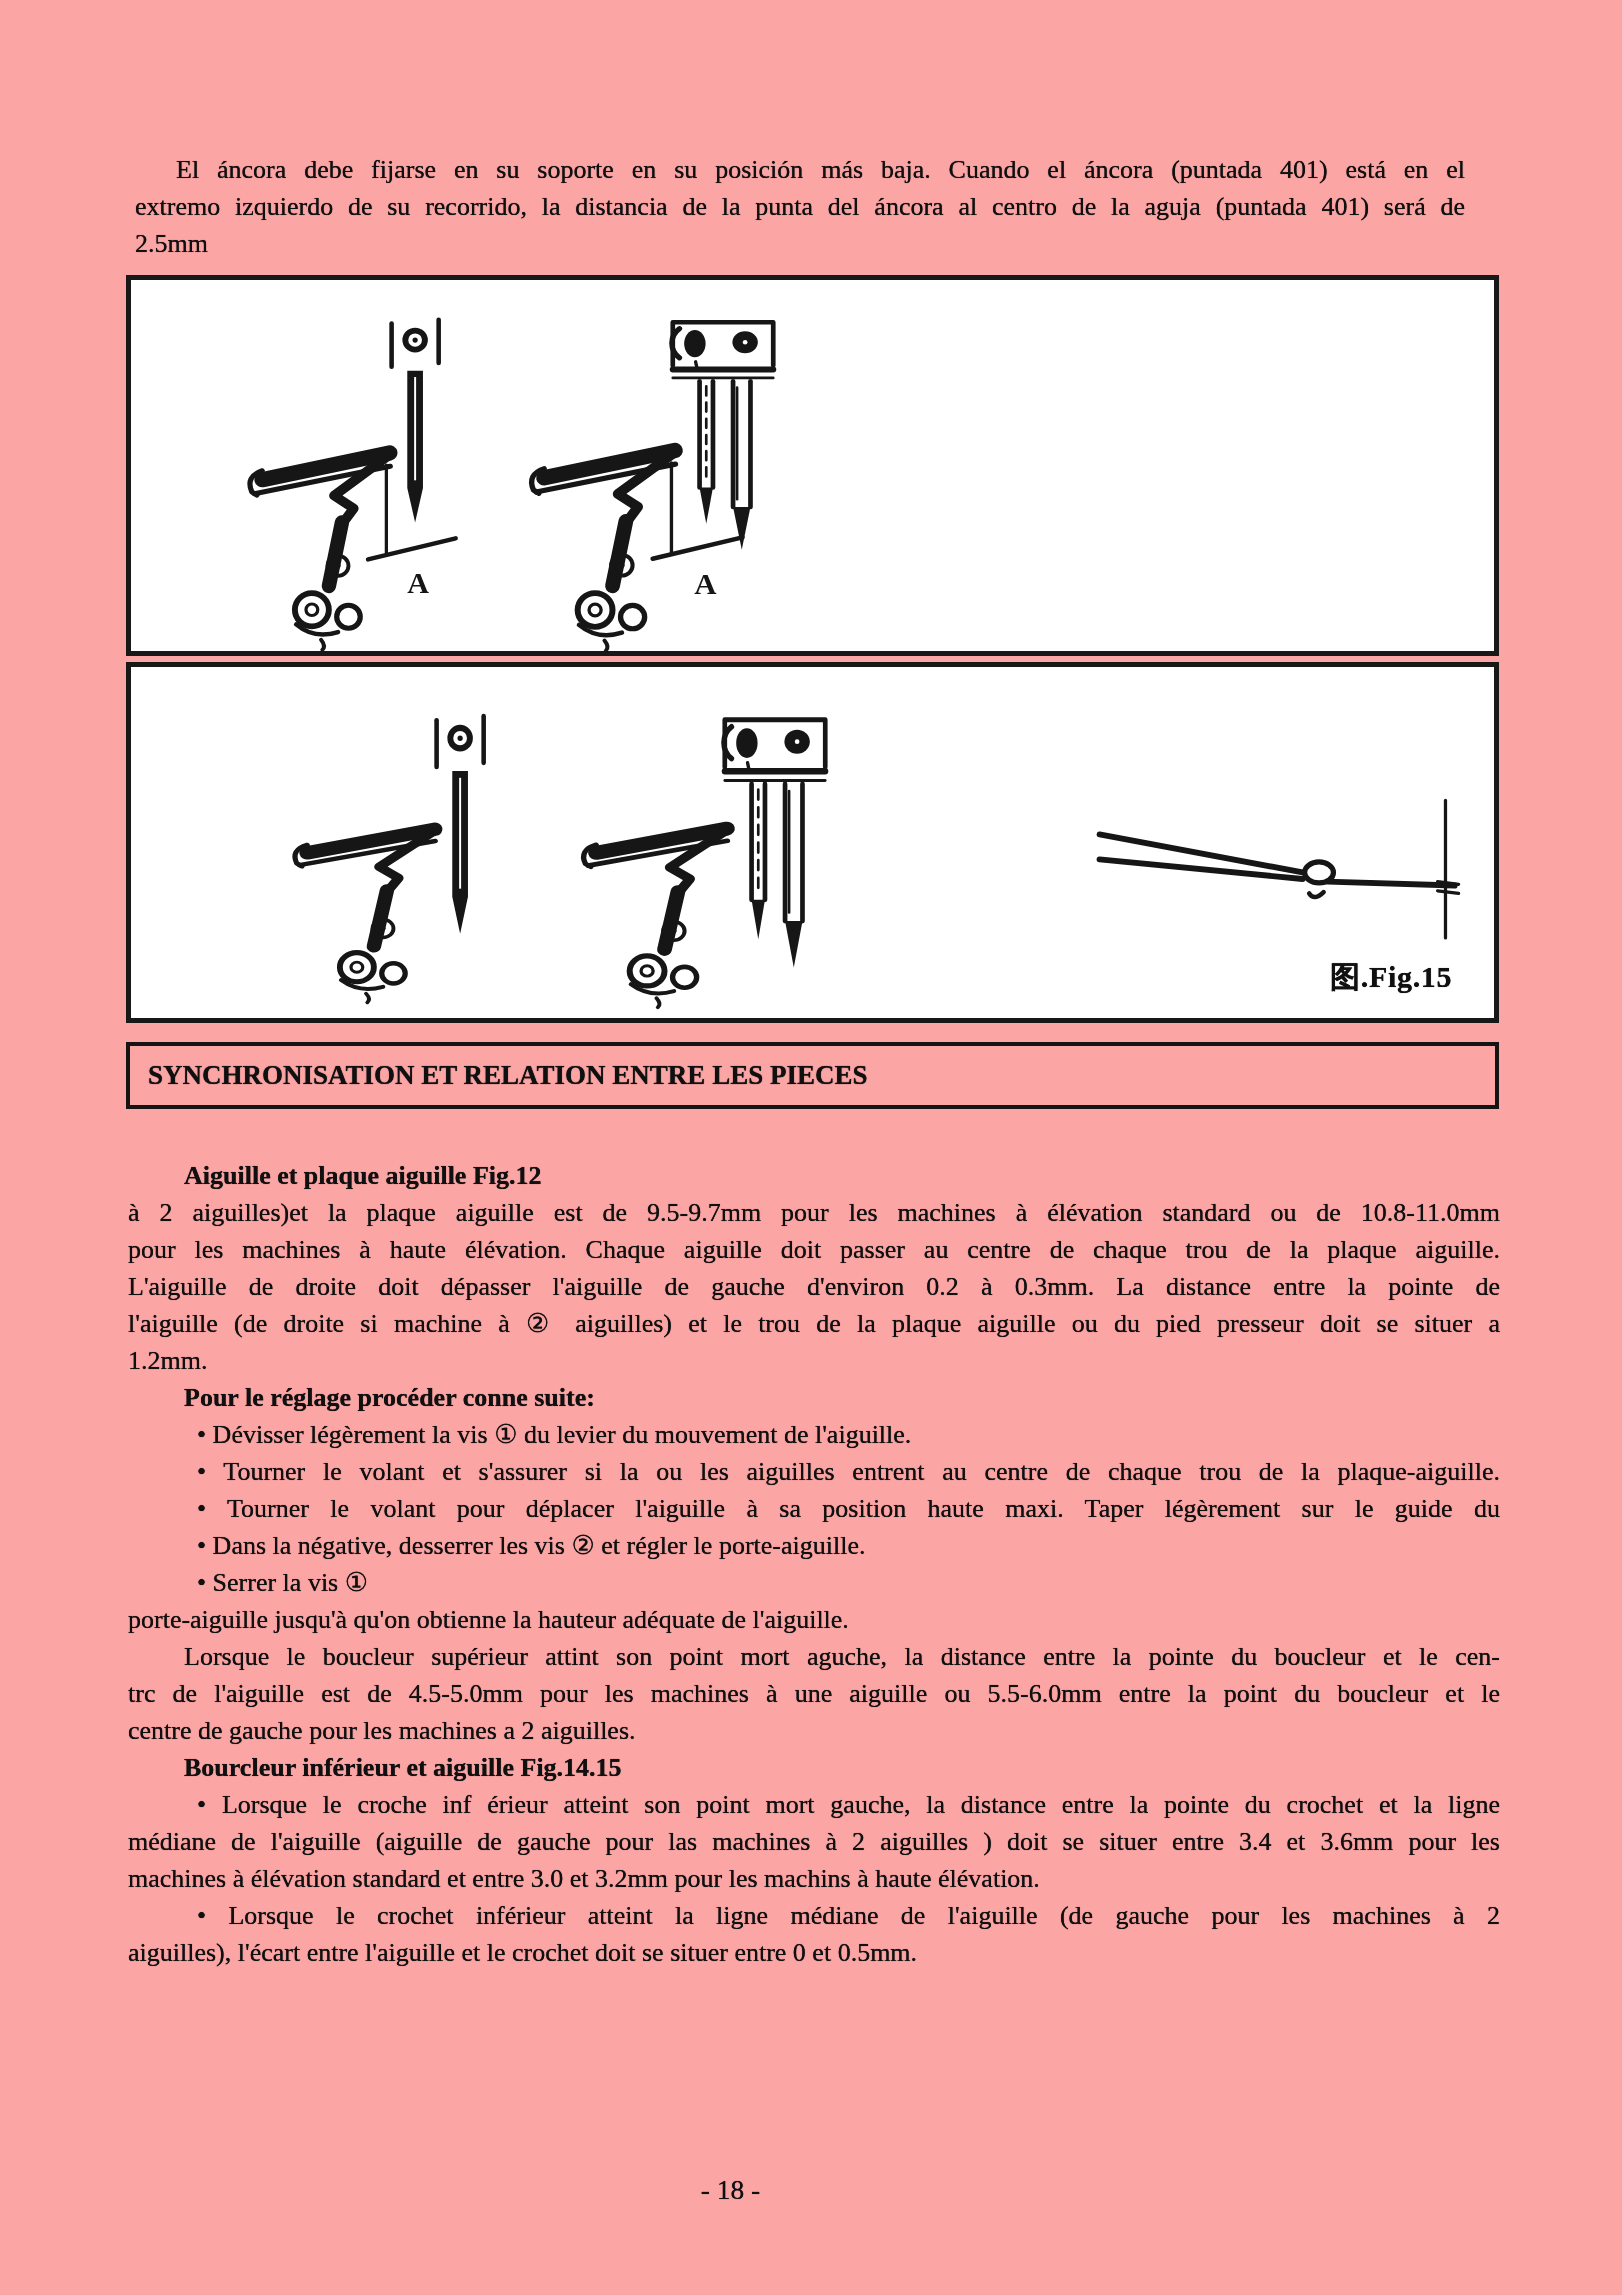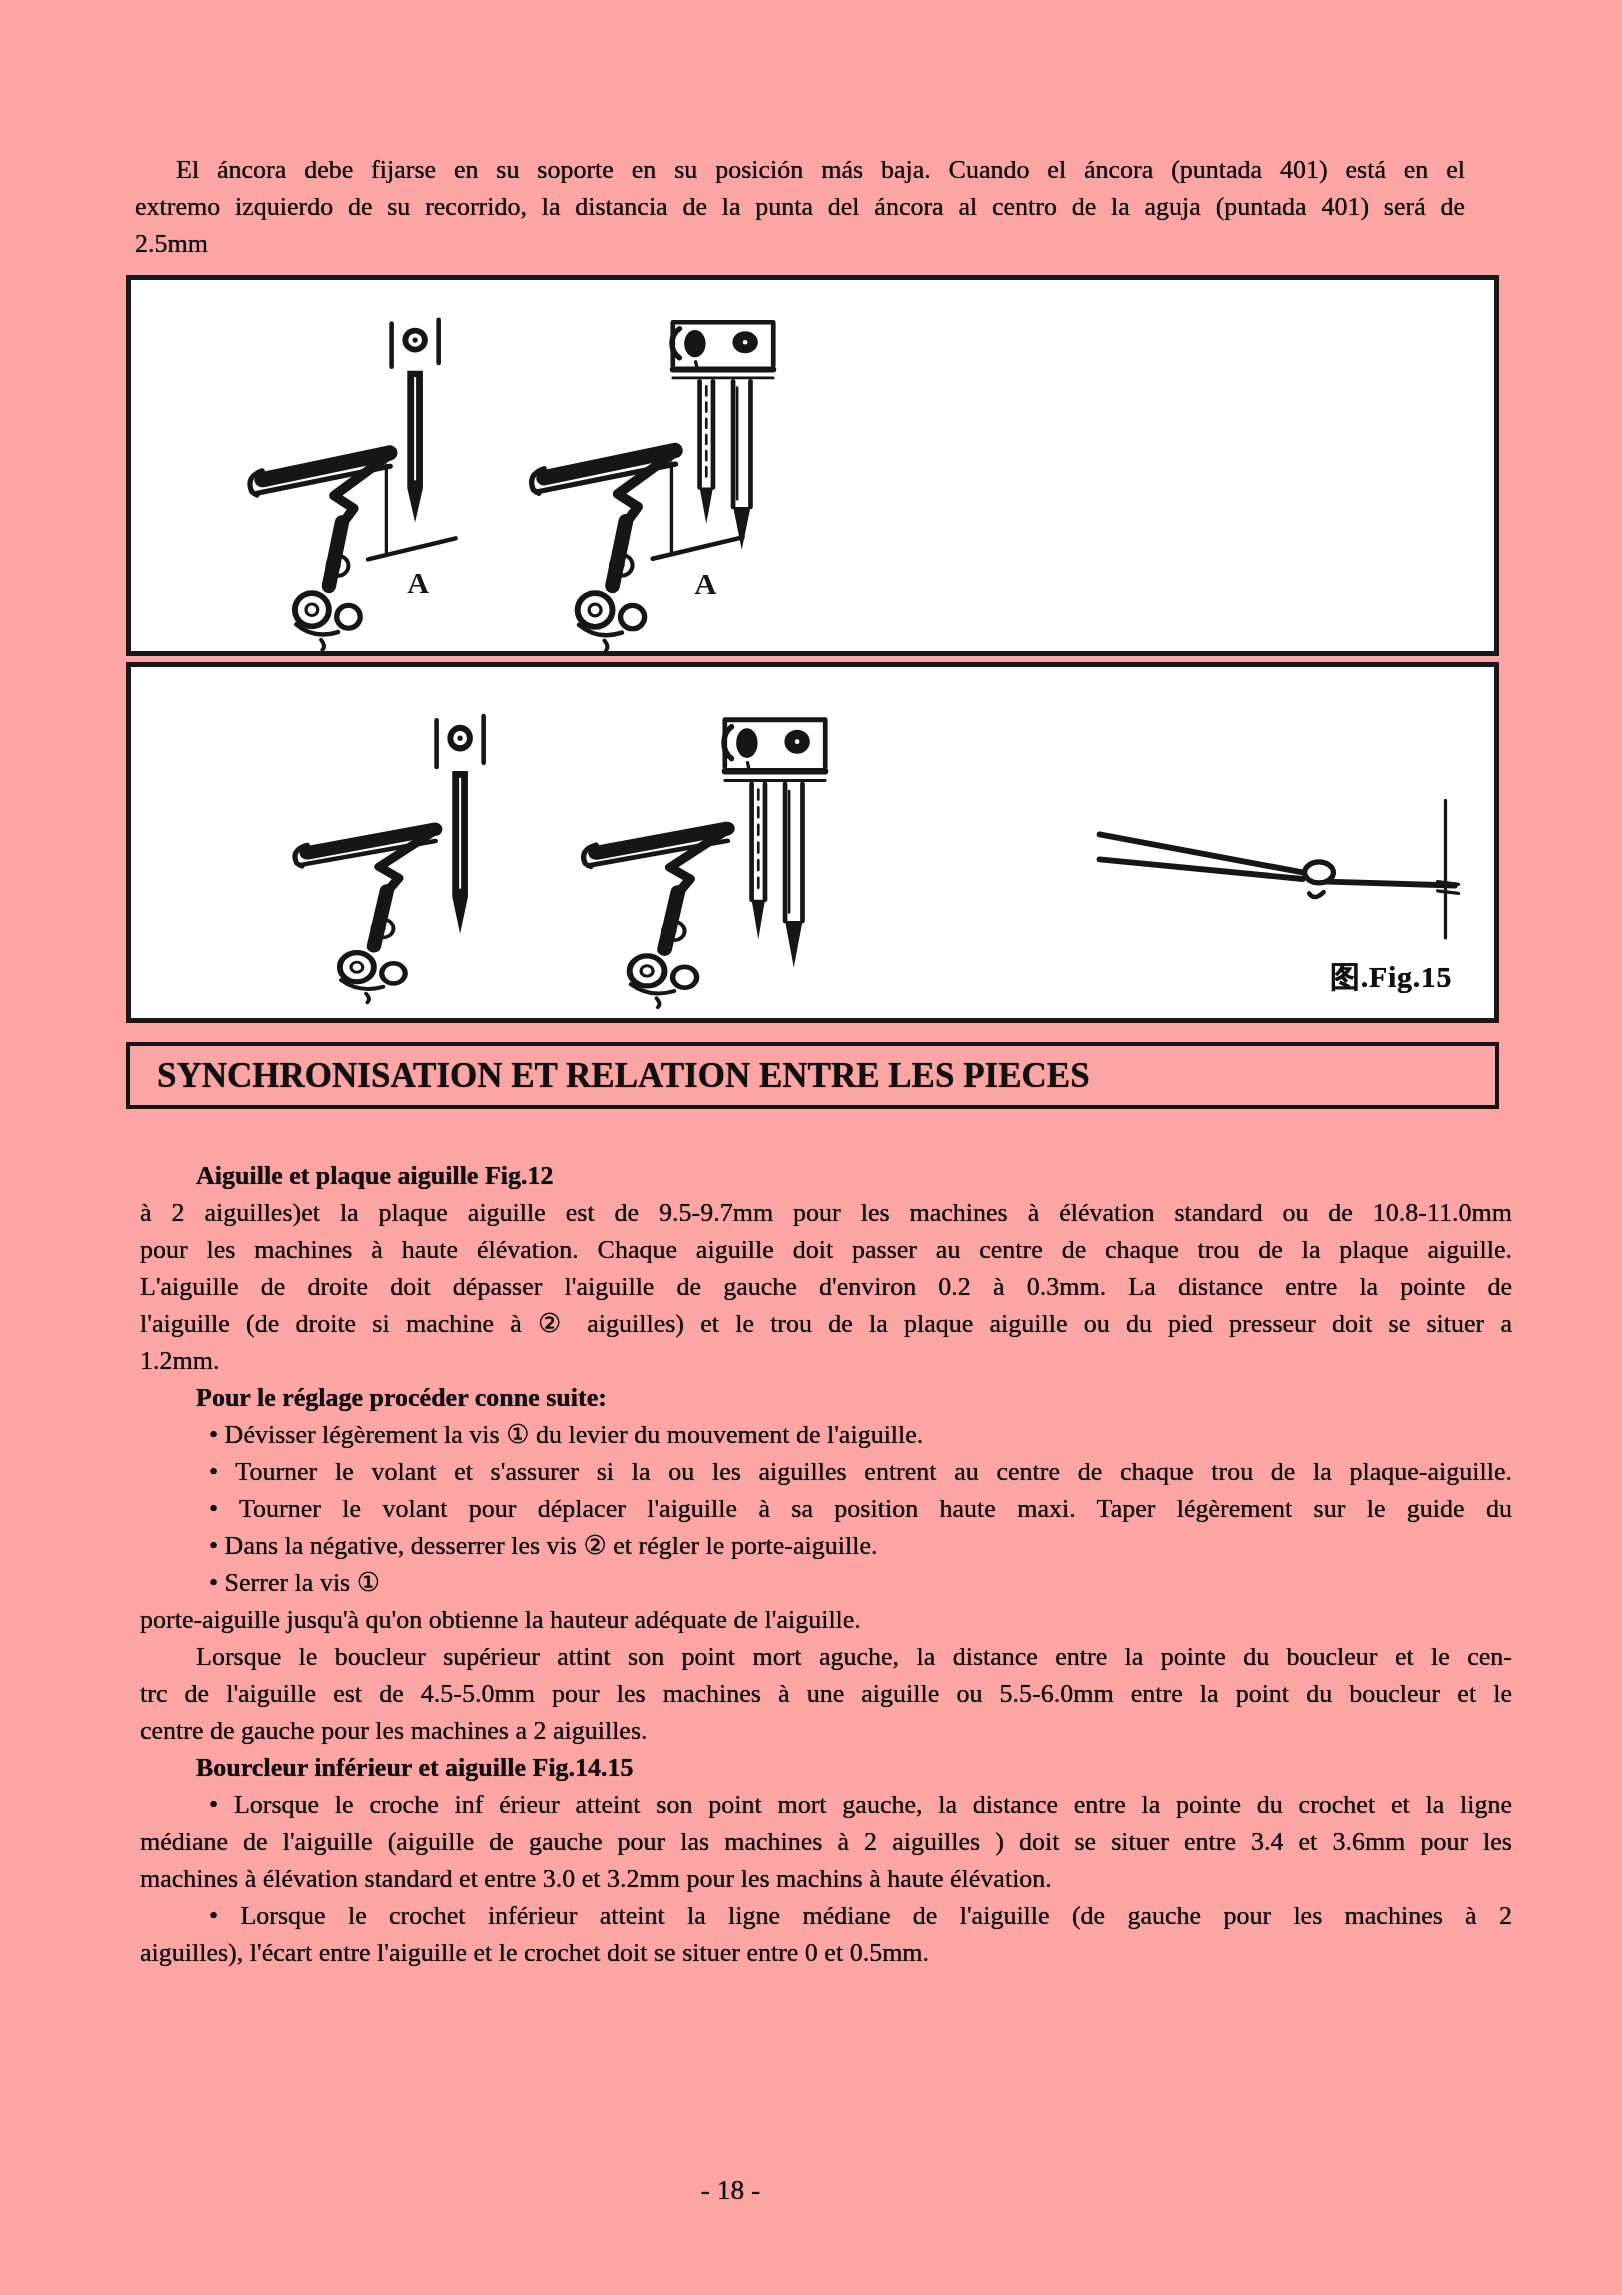--- a/index.html
+++ b/index.html
@@ -24,24 +24,24 @@
   .drawing{position:absolute;}
   .figcap{
     position:absolute;left:1314px;top:957px;font-size:30px;font-weight:700;
     text-shadow:0 0 0.7px #101010;letter-spacing:0.7px;margin-left:16px;
   }
   .headerbox{
     position:absolute;left:126px;top:1042px;width:1373px;height:67px;
     border:4.6px solid #141414;box-sizing:border-box;display:flex;align-items:center;
   }
   .headerbox .title{
-    font-size:35px;font-weight:700;padding-left:27px;letter-spacing:0px;
+    font-size:27px;font-weight:700;padding-left:18px;letter-spacing:0px;
     text-shadow:0 0 1px #101010;white-space:nowrap;
   }
-  .bodytext{position:absolute;left:140px;top:1157px;width:1372px;}
+  .bodytext{position:absolute;left:128px;top:1157px;width:1372px;}
   .footer{
     position:absolute;left:0;top:2174px;width:1461px;text-align:center;
     font-size:27.5px;text-shadow:0 0 0.7px #101010;
   }
   svg .ink{stroke:#161616;fill:none;stroke-linecap:round;stroke-linejoin:round;}
   svg .fill{fill:#161616;stroke:none;}
   svg text{font-family:"Liberation Serif","DejaVu Serif",serif;font-weight:700;fill:#161616;}
 </style>
 </head>
 <body>

